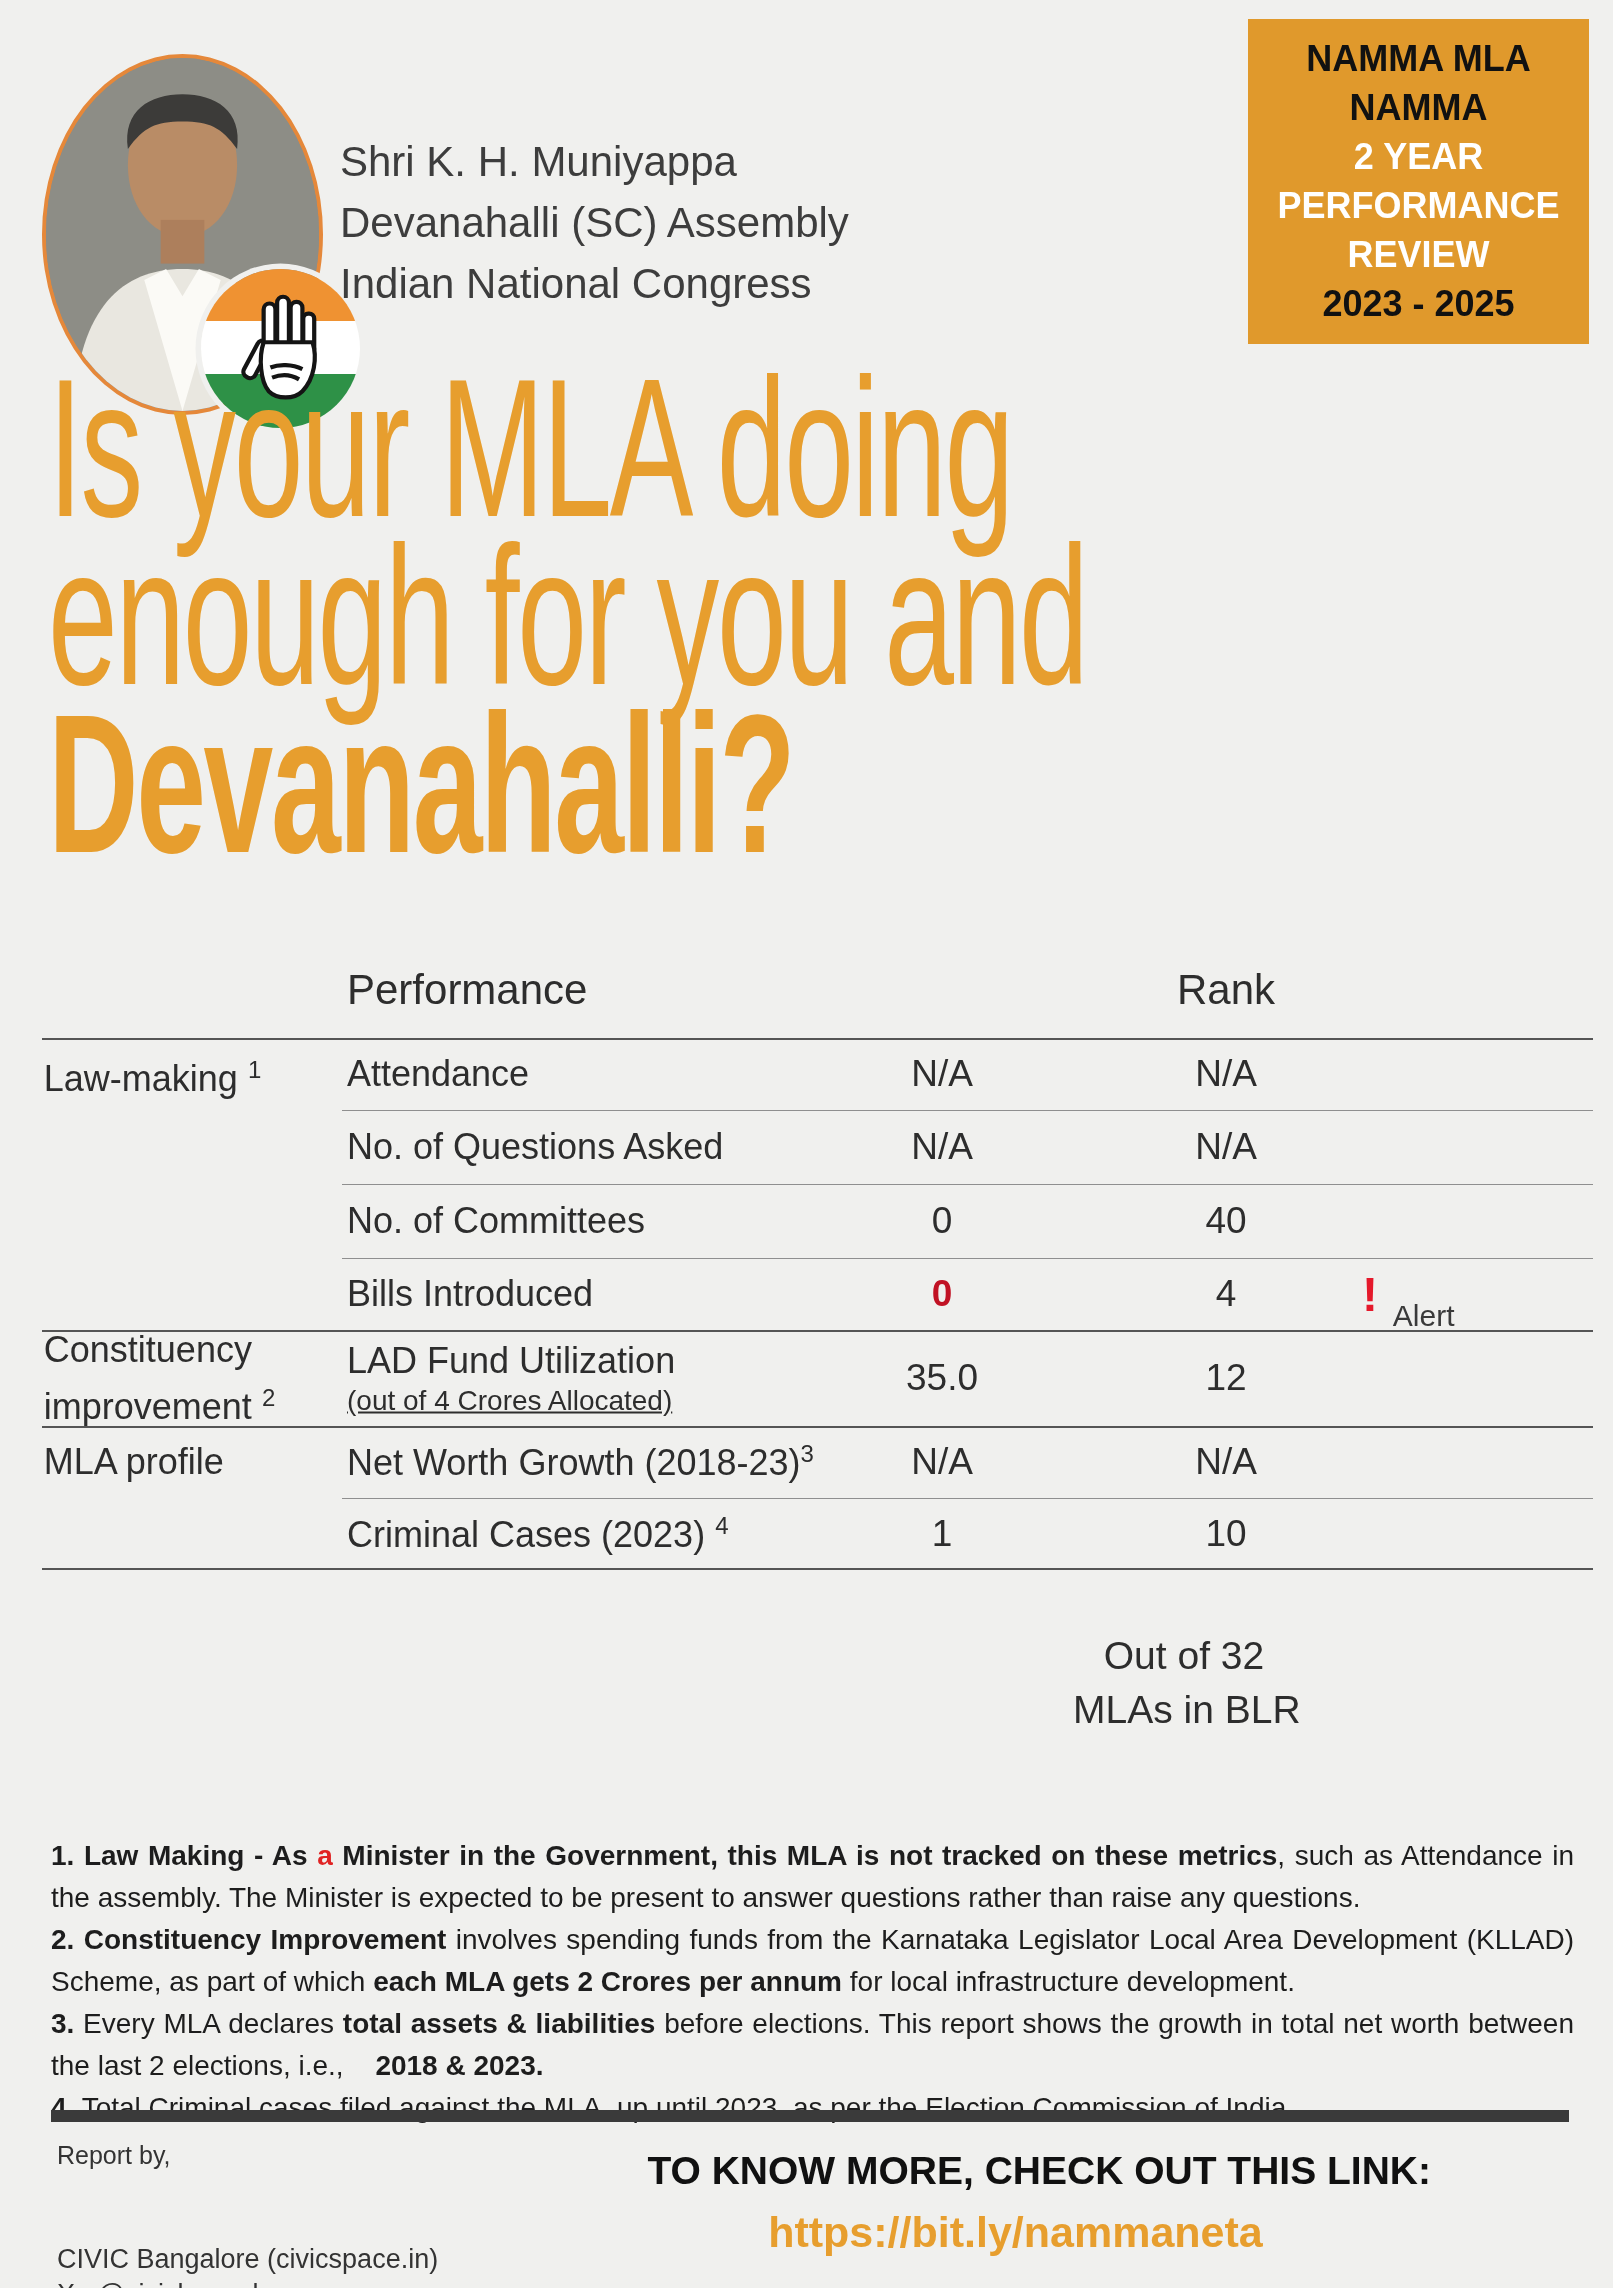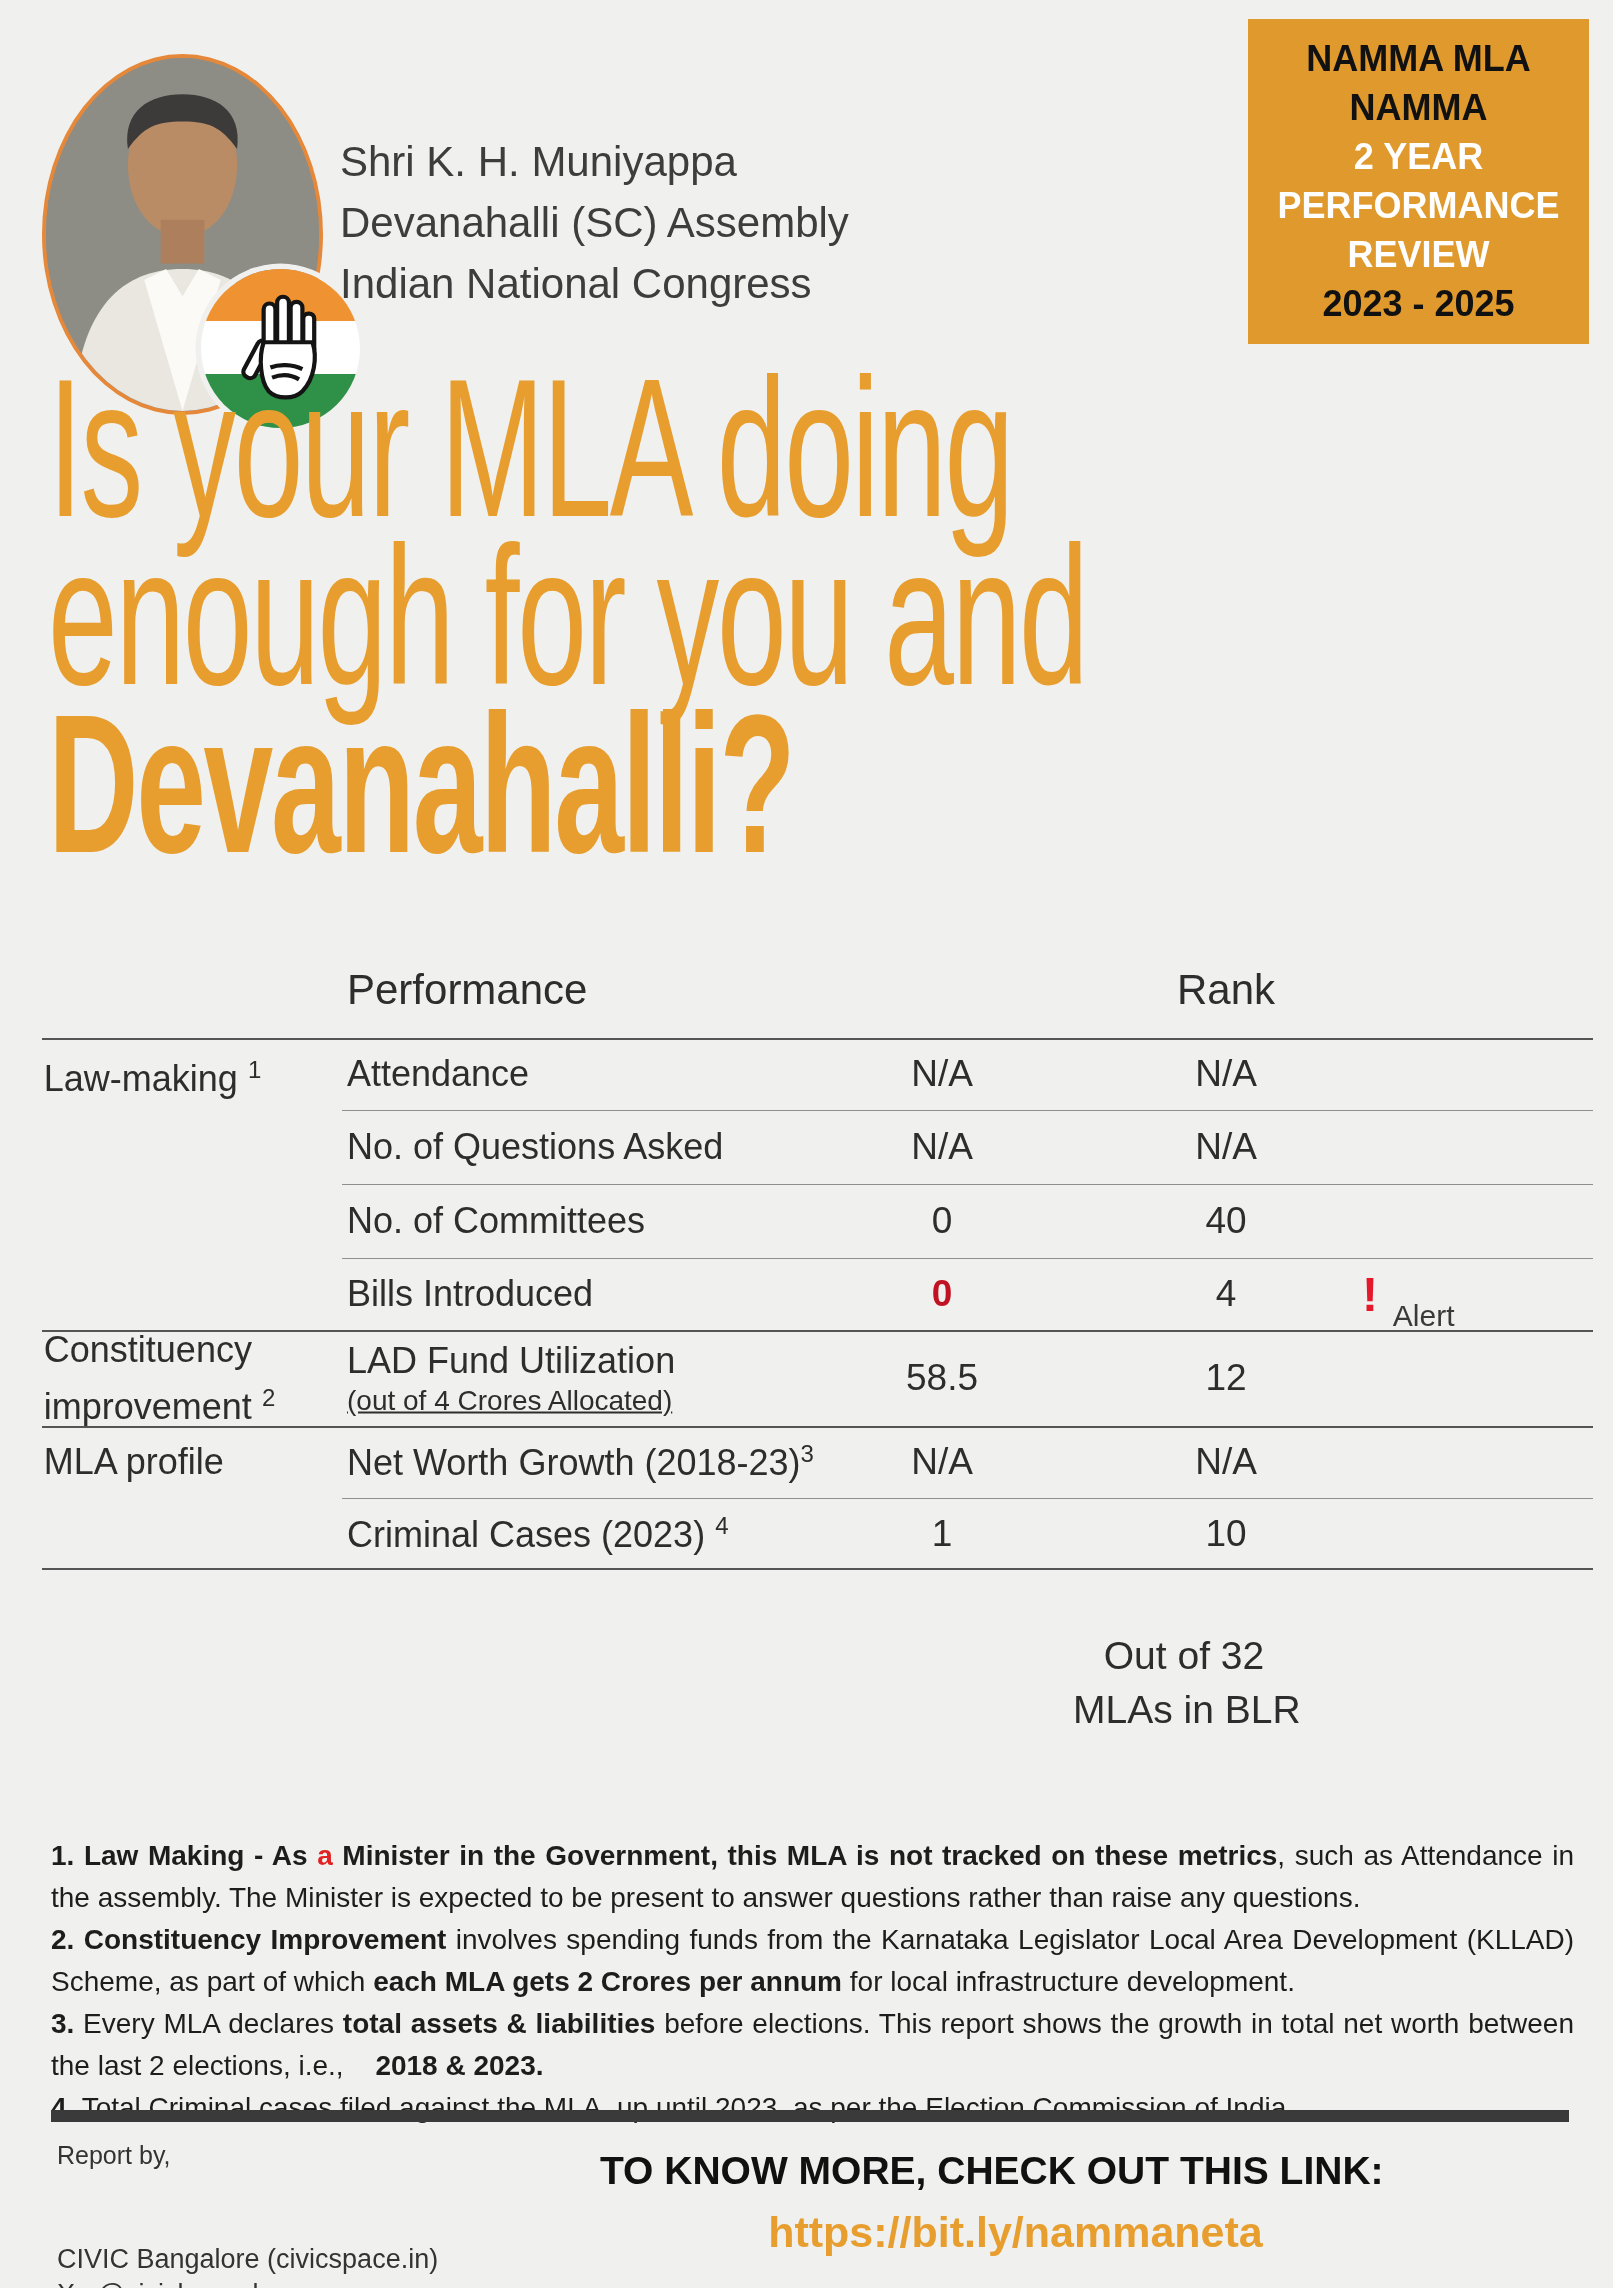--- a/index.html
+++ b/index.html
@@ -50,21 +50,21 @@
 
   
   .footnotes{position:absolute;left:51px;top:1835px;width:1523px;
       font-size:28px;line-height:42px;color:#1d1d1d;}
   .footnotes p{margin:0;text-align:justify;}
 
   
   .footer-rule{position:absolute;left:51px;top:2110px;width:1518px;height:12px;background:#3a3a3a;}
   .report-by{position:absolute;left:57px;top:2141px;font-size:25px;color:#333;}
   .org-line{position:absolute;left:57px;top:2198px;font-size:27px;color:#333;line-height:35px;margin-top:44px;}
-  .cta{position:absolute;left:600px;top:2149px;width:831px;text-align:left;
+  .cta{position:absolute;left:600px;top:2149px;width:831px;text-align:right;
       font-size:39px;font-weight:700;color:#111;}
   .cta-link{position:absolute;left:600px;top:2208px;width:831px;text-align:center;
       font-size:43px;font-weight:700;color:#e79e2e;text-decoration:none;display:block;}
 </style>
 </head>
 <body>
 
 <div class="page">
 
   <div class="photo-wrap">
@@ -156,21 +156,21 @@
     <div class="row" style="height:96px;">
       <div class="line-full"></div>
       <div class="cat">
         <div>Constituency</div>
         <div><span>improvement</span> <sup>2</sup></div>
       </div>
       <div class="metric">
         <div>LAD Fund Utilization</div>
         <div class="sub">(out of 4 Crores Allocated)</div>
       </div>
-      <div class="val">58.5</div>
+      <div class="val">35.0</div>
       <div class="rnk">12</div>
     </div>
 
     <div class="row" style="height:72px;">
       <div class="line-full"></div>
       <div class="cat">MLA profile</div>
       <div class="metric"><span>Net Worth Growth (2018-23)</span><sup>3</sup></div>
       <div class="val">N/A</div>
       <div class="rnk">N/A</div>
     </div>

